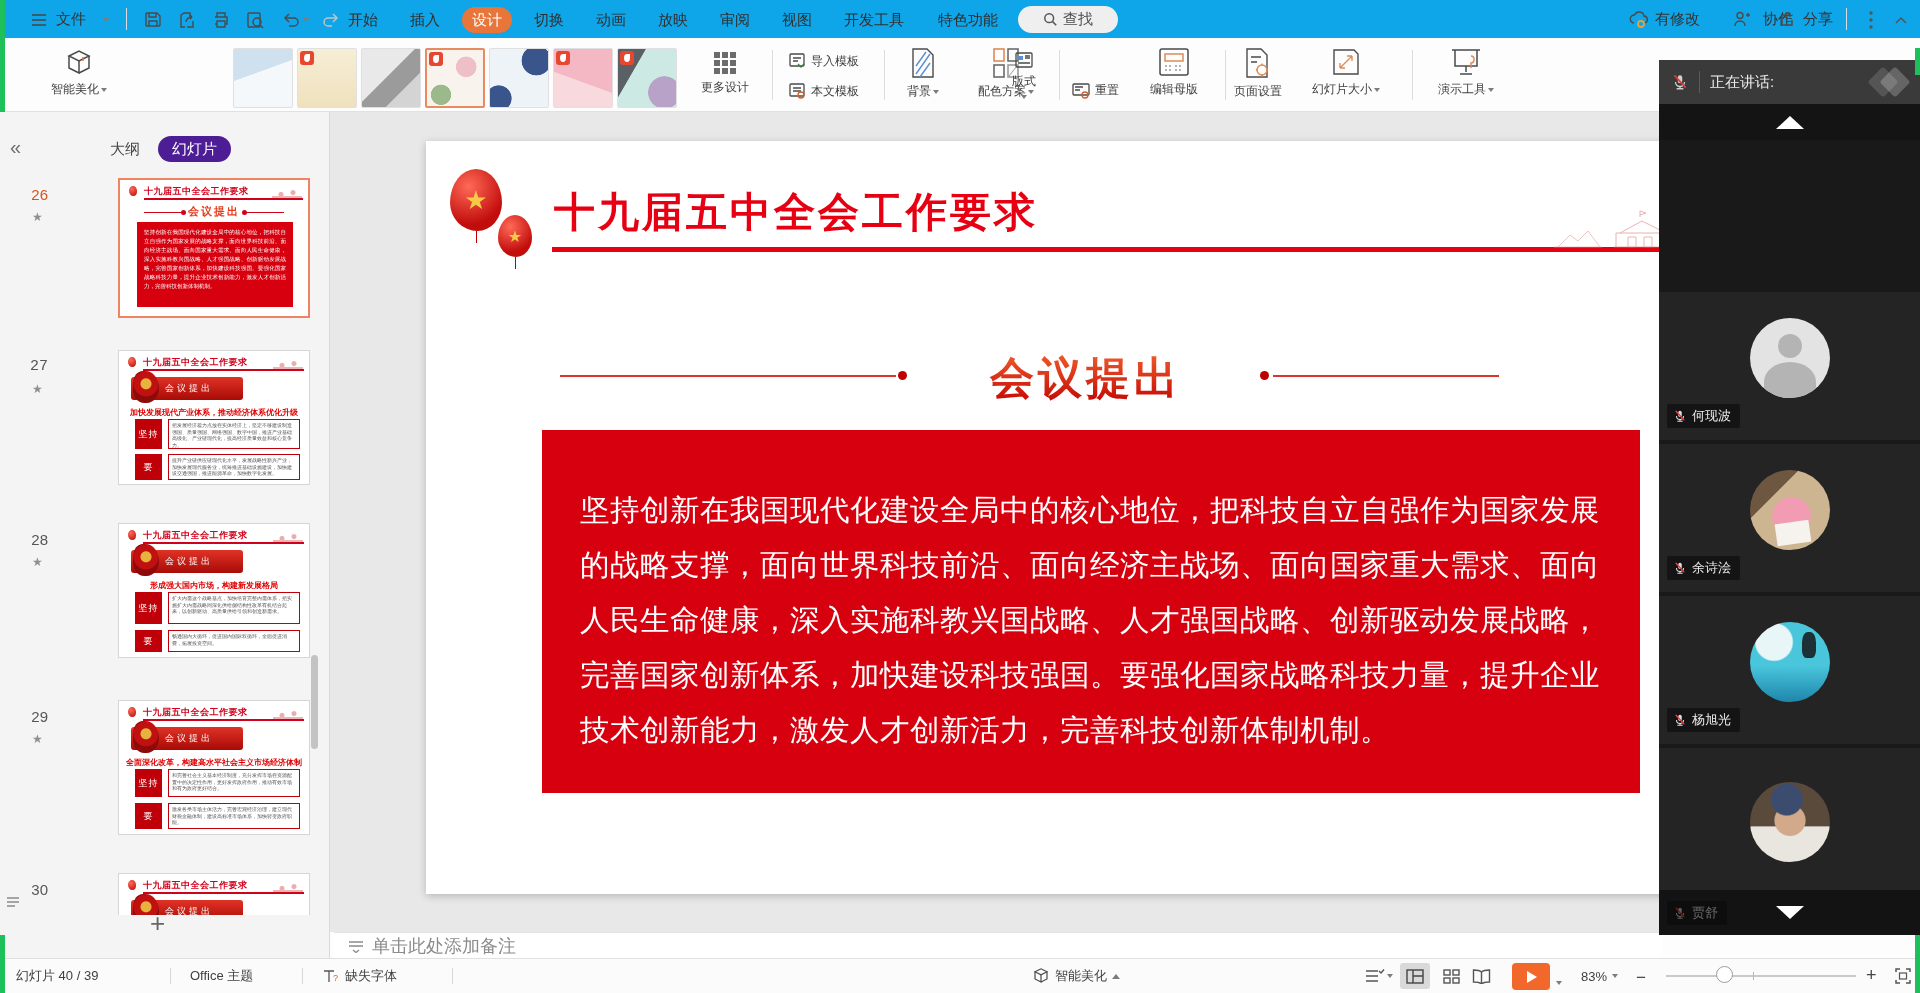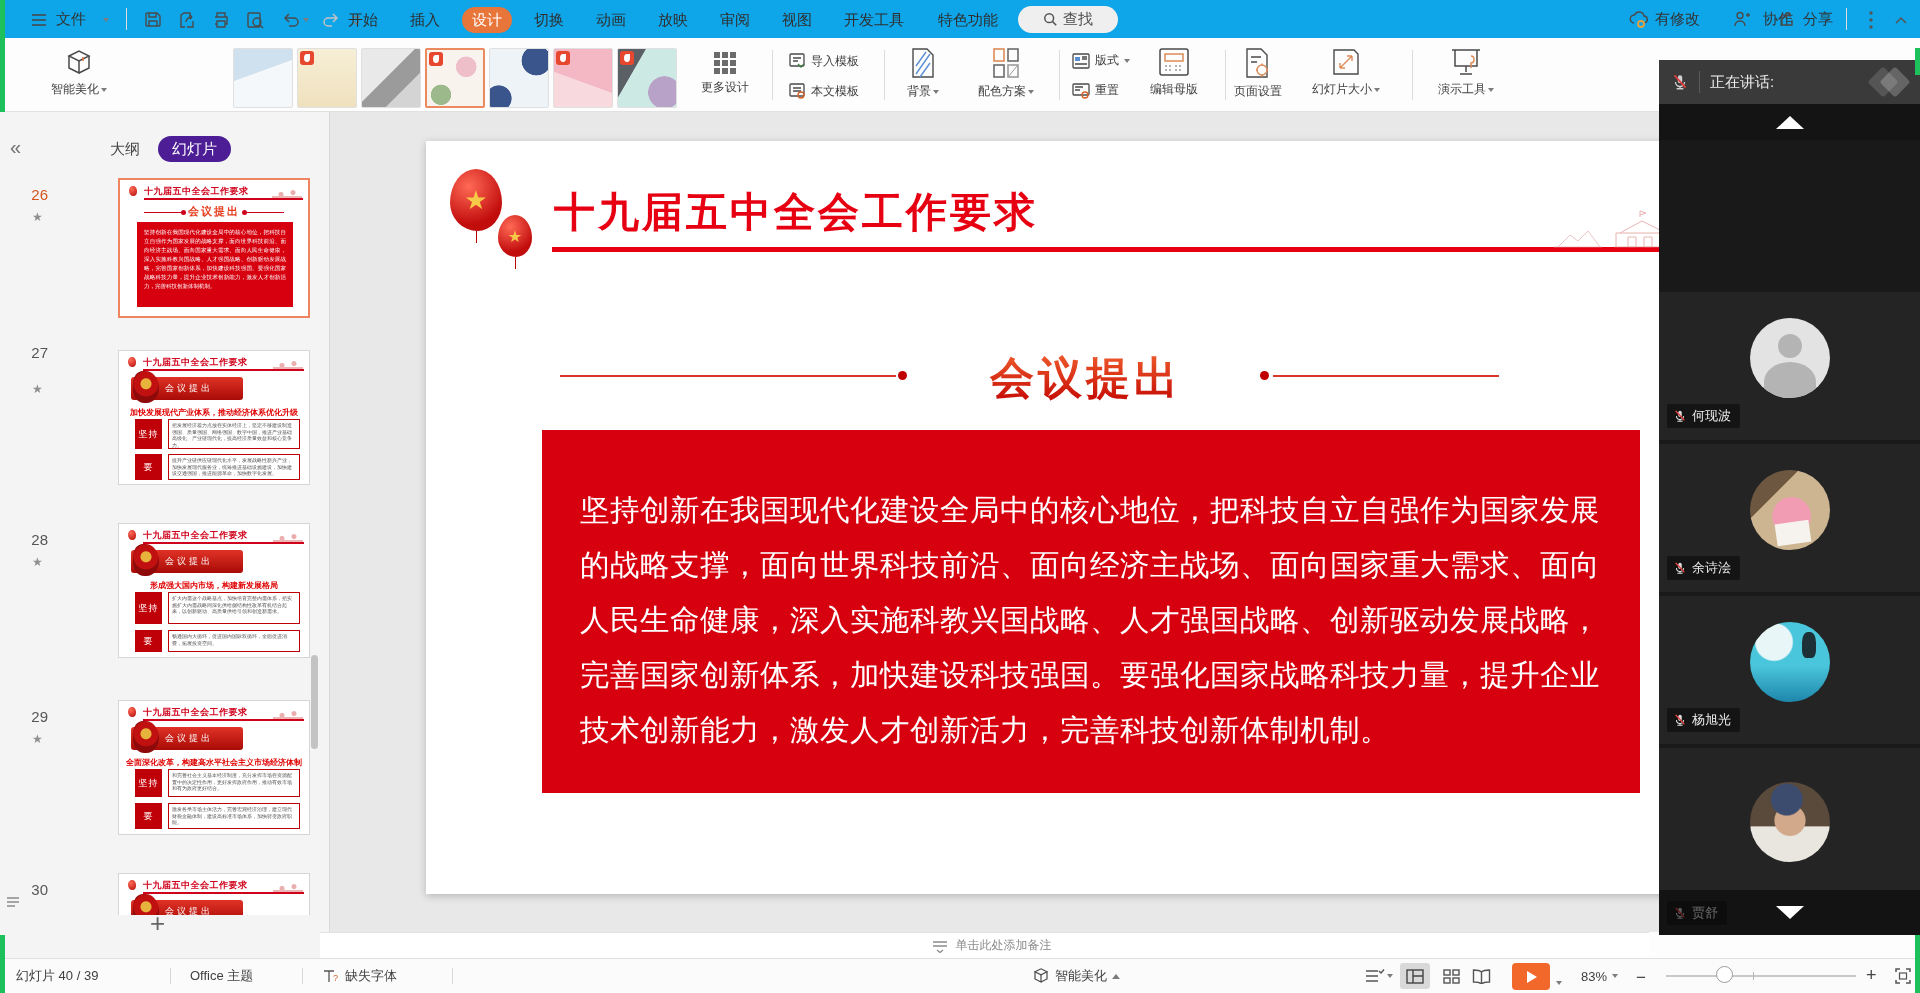--- a/index.html
+++ b/index.html
@@ -67,21 +67,21 @@
   .balloon::after { content:""; position:absolute; left:50%; bottom:-12px; width:1px; height:12px; background:#b00; }
   #mtn-sketch { position:absolute; right:6px; top:66px; opacity:.6; }
   #sec-heading { position:absolute; left:0; top:208px; width:100%; height:56px; }
   #sec-text { position:absolute; left:550px; top:0; width:220px; text-align:center; font-size:44px; font-weight:bold; letter-spacing:4px;
     background:linear-gradient(180deg,#f2622e,#c00000); -webkit-background-clip:text; background-clip:text; color:transparent; }
   .sec-ln { position:absolute; top:26px; height:2px; background:#d9352a; }
   .sec-dot { position:absolute; top:22px; width:9px; height:9px; border-radius:50%; background:#c00000; }
   #redbox { position:absolute; left:116px; top:289px; width:1098px; height:363px; background:#d6000f; color:#fff; font-size:29.5px; line-height:55px; padding:52px 40px 0 38px; text-align:justify; letter-spacing:.5px; }
 
   
-  #notesbar { position:absolute; left:320px; top:932px; width:1329px; height:26px; background:#fff; border-top:1px solid #e3e3e3; display:flex; align-items:center; color:#8b8b8b; font-size:12px;justify-content:center; }
+  #notesbar { position:absolute; left:334px; top:932px; width:1329px; height:26px; background:#fff; border-top:1px solid #e3e3e3; display:flex; align-items:center; color:#8b8b8b; font-size:18px; }
   #statusbar { position:absolute; left:0; top:958px; width:1920px; height:35px; background:#fbfbfb; border-top:1px solid #e0e0e0; font-size:13px; color:#3f3f3f; }
   .sb-item { position:absolute; top:0; height:34px; display:flex; align-items:center; gap:5px; white-space:nowrap; }
   .sb-sep { position:absolute; top:9px; width:1px; height:16px; background:#d8d8d8; }
   .viewbtn { position:absolute; top:4px; width:30px; height:26px; border-radius:3px; display:flex; align-items:center; justify-content:center; }
   .viewbtn.sel { background:#d9d9d9; }
   #playbtn { position:absolute; left:1512px; top:4px; width:38px; height:27px; background:#f2672a; border-radius:4px; display:flex; align-items:center; justify-content:center; }
   #playbtn::after { content:""; width:0; height:0; border-top:6px solid transparent; border-bottom:6px solid transparent; border-left:10px solid #fff; margin-left:2px; }
   #zoomtrack { position:absolute; left:1666px; top:16px; width:190px; height:2px; background:#c9c9c9; }
   #zoomhandle { position:absolute; left:1716px; top:7px; width:17px; height:17px; border-radius:50%; background:#fff; border:1px solid #9c9c9c; }
   #zoomtick { position:absolute; left:1753px; top:13px; width:1px; height:8px; background:#b5b5b5; }
@@ -312,21 +312,21 @@
           <rect x="17" y="19" width="10" height="12" fill="none" stroke="#9c9c9c" stroke-width="1.6"></rect>
           <path d="m18 30 8-10" stroke="#9c9c9c"></path>
         </svg>
       <span class="rb-label">
           <span>配色方案</span>
           <span class="caret"></span>
         </span>
     </div>
     <div class="vsep" style="left:1059px;top:12px;height:50px;"></div>
 
-    <div class="rb-row" style="left:1072px;top:14px;">
+    <div class="rb-row" style="left:1012px;top:14px;flex-direction:column;">
       <svg width="18" height="16" viewBox="0 0 18 16" fill="none" stroke="#4a4a4a" stroke-width="1.3">
           <rect x="1" y="1" width="16" height="14" rx="1"></rect>
           <rect x="3" y="4" width="5" height="4" fill="#5b8fd4" stroke="none"></rect>
           <path d="M10 4h5M10 6h5M3 11h12"></path>
         </svg>
       <span>版式</span>
         <span class="caret"></span>
     </div>
     <div class="rb-row" style="left:1072px;top:44px;">
       <svg width="18" height="16" viewBox="0 0 18 16" fill="none" stroke="#4a4a4a" stroke-width="1.3">
@@ -419,21 +419,21 @@
       <div class="trow">
           <span class="tb-balloon"></span>
           <span class="tt">十九届五中全会工作要求</span>
           <span class="tline"></span>
           <span class="tmen"></span>
         </div>
       <div class="h26"><span class="ln l"></span><span>会议提出</span><span class="ln r"></span></div>
       <div class="box26">坚持创新在我国现代化建设全局中的核心地位，把科技自立自强作为国家发展的战略支撑，面向世界科技前沿、面向经济主战场、面向国家重大需求、面向人民生命健康，深入实施科教兴国战略、人才强国战略、创新驱动发展战略，完善国家创新体系，加快建设科技强国。要强化国家战略科技力量，提升企业技术创新能力，激发人才创新活力，完善科技创新体制机制。</div>
     </div>
 
-    <span class="snum" style="left:14px;top:232px;">27</span>
+    <span class="snum" style="left:14px;top:246px;font-family:Liberation Mono, monospace;">27</span>
     <span class="sstar" style="left:32px;top:270px;">★</span>
     <div class="th" style="top:238px;height:135px;">
       <div class="trow">
           <span class="tb-balloon"></span>
           <span class="tt">十九届五中全会工作要求</span>
           <span class="tline"></span>
           <span class="tmen"></span>
         </div>
       <div class="banner">会议提出</div>
       <div class="tsub">加快发展现代产业体系，推动经济体系优化升级</div>

